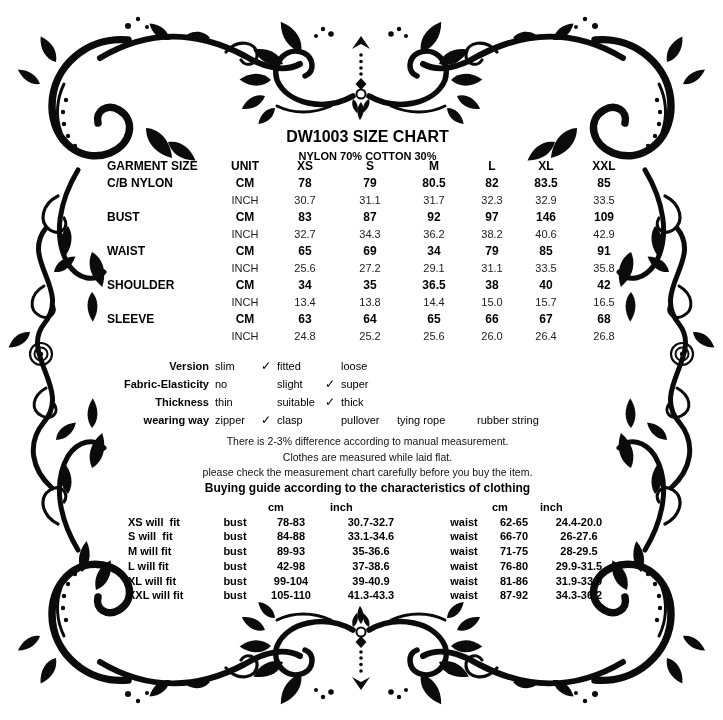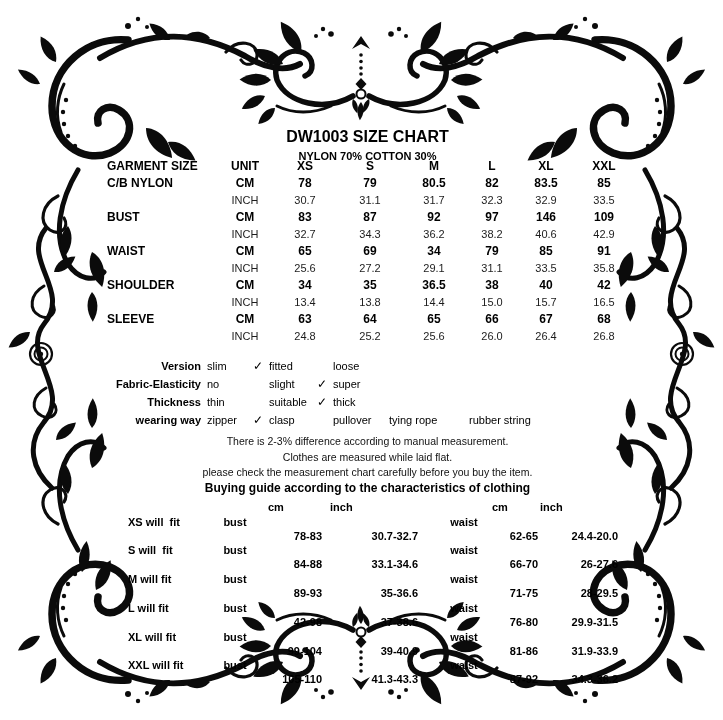--- a/index.html
+++ b/index.html
@@ -21,41 +21,41 @@
   #size-table{position:absolute;left:100px;top:158px;display:grid;
               grid-template-columns:118px 54px 66px 64px 64px 52px 56px 60px;
               font-size:12px;line-height:17px;}
   .st-cell{white-space:nowrap;}
   .st-label{text-align:left;padding-left:7px;}
   .st-unit,.st-val{text-align:center;}
   .st-b{font-weight:bold;}
   .st-r{font-weight:normal;font-size:11px;color:#1c1c1c;}
 
   
-  #attr-block{position:absolute;left:92px;top:357px;display:grid;
+  #attr-block{position:absolute;left:100px;top:357px;display:grid;
               grid-template-columns:115px 46px 16px 48px 16px 56px 80px 110px;
               font-size:11px;line-height:18px;}
   .at-cell{white-space:nowrap;}
   .at-label{font-weight:bold;text-align:right;padding-right:6px;}
   .at-chk{font-size:12px;}
 
   
   .notes{position:absolute;top:434px;left:6px;width:723px;text-align:center;
          font-size:10.5px;line-height:15.5px;color:#111;}
   .guide-title{position:absolute;top:481px;left:6px;width:723px;text-align:center;
                font-size:12px;font-weight:bold;}
 
   
   #guide-table{position:absolute;left:128px;top:500px;display:grid;
                grid-template-columns:66px 18px 46px 64px 96px 22px 48px 50px 80px;
                font-size:11px;font-weight:bold;line-height:14.7px;}
   .g-cell{white-space:pre;}
   .g-size{text-align:left;}
   .g-bust,.g-waist{text-align:center;}
-  .g-cm,.g-inch{text-align:right;padding-left:2px;margin-top:14px;}
+  .g-cm,.g-inch{text-align:center;padding-left:2px;}
   .gh-cm{padding-left:10px;}
   .gh-inch{padding-left:8px;}
   .gh-wcm{padding-left:4px;}
   .gh-winch{padding-left:2px;}
 </style>
 </head>
 <body>
 
 <div class="page">
 

